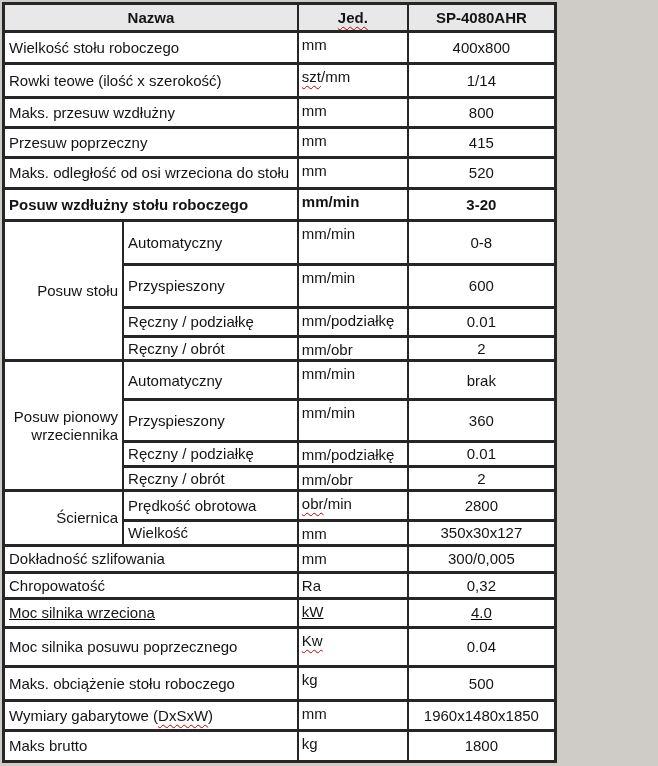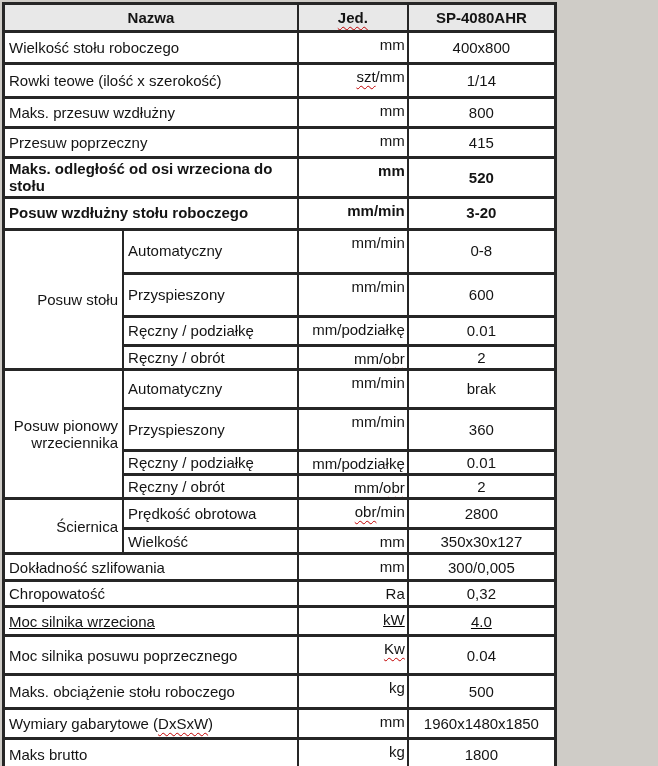--- a/index.html
+++ b/index.html
@@ -31,21 +31,21 @@
     line-height: 1.15;
   }
   th.h {
     background: #e8e8e8;
     text-align: center;
     font-weight: 700;
     vertical-align: middle;
   }
   td.name  { text-align: left; }
   td.group { text-align: right; vertical-align: middle; }
-  td.unit  { text-align: right; vertical-align: top; padding: 3px 2px 1px 3px; }
+  td.unit  { text-align: left; vertical-align: top; padding: 3px 2px 1px 3px; }
   td.value { text-align: center; }
   .sq {
     text-decoration-line: underline;
     text-decoration-style: wavy;
     text-decoration-color: #c00000;
     text-decoration-thickness: 1px;
     text-underline-offset: 3px;
   }
 </style>
 </head>
@@ -78,21 +78,21 @@
         <tr style="height: 30px;">
           <td colspan="2" class="name">Maks. przesuw wzdłużny</td>
           <td class="unit">mm</td>
           <td class="value">800</td>
         </tr>
         <tr style="height: 30px;">
           <td colspan="2" class="name">Przesuw poprzeczny</td>
           <td class="unit">mm</td>
           <td class="value">415</td>
         </tr>
-        <tr style="height: 31px; font-weight: bold;">
+        <tr style="height: 31px;">
           <td colspan="2" class="name">Maks. odległość od osi wrzeciona do stołu</td>
           <td class="unit">mm</td>
           <td class="value">520</td>
         </tr>
         <tr style="height: 32px; font-weight: bold;">
           <td colspan="2" class="name">Posuw wzdłużny stołu roboczego</td>
           <td class="unit">mm/min</td>
           <td class="value">3-20</td>
         </tr>
         <tr style="height: 44px;">

